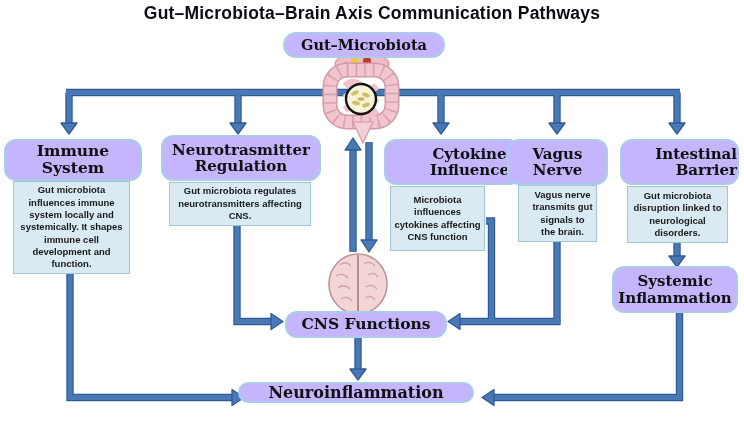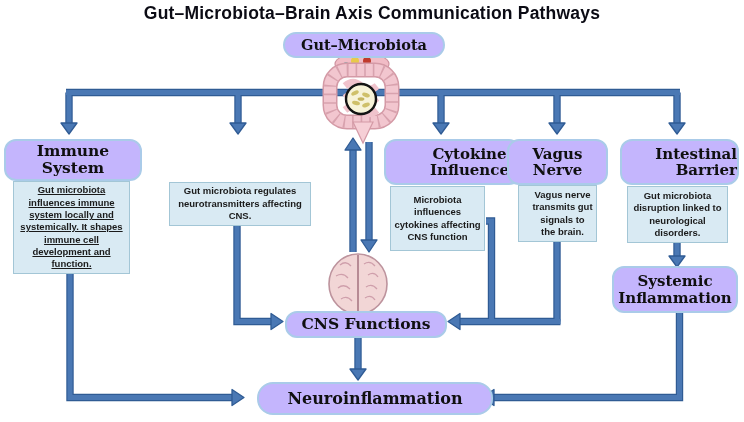--- a/index.html
+++ b/index.html
@@ -17,28 +17,28 @@
   .desc{position:absolute;box-sizing:border-box;background:#d9eaf3;
     border:1.5px solid #a3c6d6;display:flex;align-items:center;justify-content:center;
     text-align:center;font-family:"Liberation Sans",sans-serif;font-weight:bold;
     font-size:9.5px;line-height:1.3;color:#1a1a1a;padding:2px 3px;z-index:3;}
   #gut-box       {left:283px;top:32px; width:162px;height:26px;font-size:14.5px;border-radius:13px;}
   #hdr-immune    {left:4px;  top:139px;width:138px;height:42px;font-size:15.5px;}
   #hdr-neuro     {left:161px;top:135px;width:160px;height:46px;font-size:15px;}
   #hdr-cytokine  {left:384px;top:139px;width:137px;height:46px;font-size:15px;padding-left:34px;}
   #hdr-vagus     {left:507px;top:139px;width:101px;height:46px;font-size:15px;}
   #hdr-intestinal{left:620px;top:139px;width:119px;height:46px;font-size:15px;text-align:right;}
-  #desc-immune    {left:13px; top:181px;width:117px;height:93px;text-decoration:underline;}
+  #desc-immune    {left:13px; top:181px;width:117px;height:93px;}
   #desc-neuro     {left:169px;top:182px;width:142px;height:44px;}
   #desc-cytokine  {left:390px;top:186px;width:95px; height:65px;}
   #desc-vagus     {left:518px;top:185px;width:79px; height:57px;padding-left:13px;}
   #desc-intestinal{left:627px;top:186px;width:101px;height:57px;}
   #cns-box       {left:285px;top:311px;width:162px;height:27px;font-size:15.5px;}
   #systemic-box  {left:612px;top:266px;width:126px;height:47px;font-size:15px;}
-  #neuroinf-box  {left:257px;top:382px;width:236px;height:33px;font-size:16px;border-radius:16px;}
+  #neuroinf-box  {left:238px;top:382px;width:236px;height:21px;font-size:16px;border-radius:16px;}
   
   #connector-layer{position:absolute;left:0;top:0;z-index:1;}
   .ad{stroke:#2f5b94;stroke-width:7.4;fill:none;}
   .al{stroke:#4a78b4;stroke-width:5;fill:none;}
   .ah{fill:#4a78b4;stroke:#2f5b94;stroke-width:1.3;stroke-linejoin:round;}
   #illustration-layer{position:absolute;left:0;top:0;z-index:2;}
 </style>
 </head>
 <body>
 
@@ -131,20 +131,21 @@
       <path d="M340 265 q6 -5 11 1 M336 276 q7 -4 12 2 M338 288 q6 -5 12 1 M341 299 q6 -4 11 2
                M364 264 q6 -4 11 2 M368 275 q6 -4 10 2 M366 287 q6 -4 11 2 M365 298 q6 -4 10 2" fill="none" stroke="#cf9fab" stroke-width="1.3"></path>
     </g>
   </svg>
 
   <div id="main-title">Gut–Microbiota–Brain Axis Communication Pathways</div>
 
   <div id="gut-box" class="hdr">Gut–Microbiota</div>
 
   <div id="hdr-immune" class="hdr">Immune System</div>
+  <div id="hdr-neuro" class="hdr">Neurotrasmitter Regulation</div>
   <div id="hdr-cytokine" class="hdr">Cytokine Influence</div>
   <div id="hdr-vagus" class="hdr">Vagus Nerve</div>
   <div id="hdr-intestinal" class="hdr">Intestinal Barrier</div>
 
   <div id="desc-immune" class="desc">Gut microbiota influences immune system locally and systemically. It shapes immune cell development and function.</div>
   <div id="desc-neuro" class="desc">Gut microbiota regulates neurotransmitters affecting CNS.</div>
   <div id="desc-cytokine" class="desc">Microbiota influences cytokines affecting CNS function</div>
   <div id="desc-vagus" class="desc">Vagus nerve transmits gut signals to the brain.</div>
   <div id="desc-intestinal" class="desc">Gut microbiota disruption linked to neurological disorders.</div>
 

